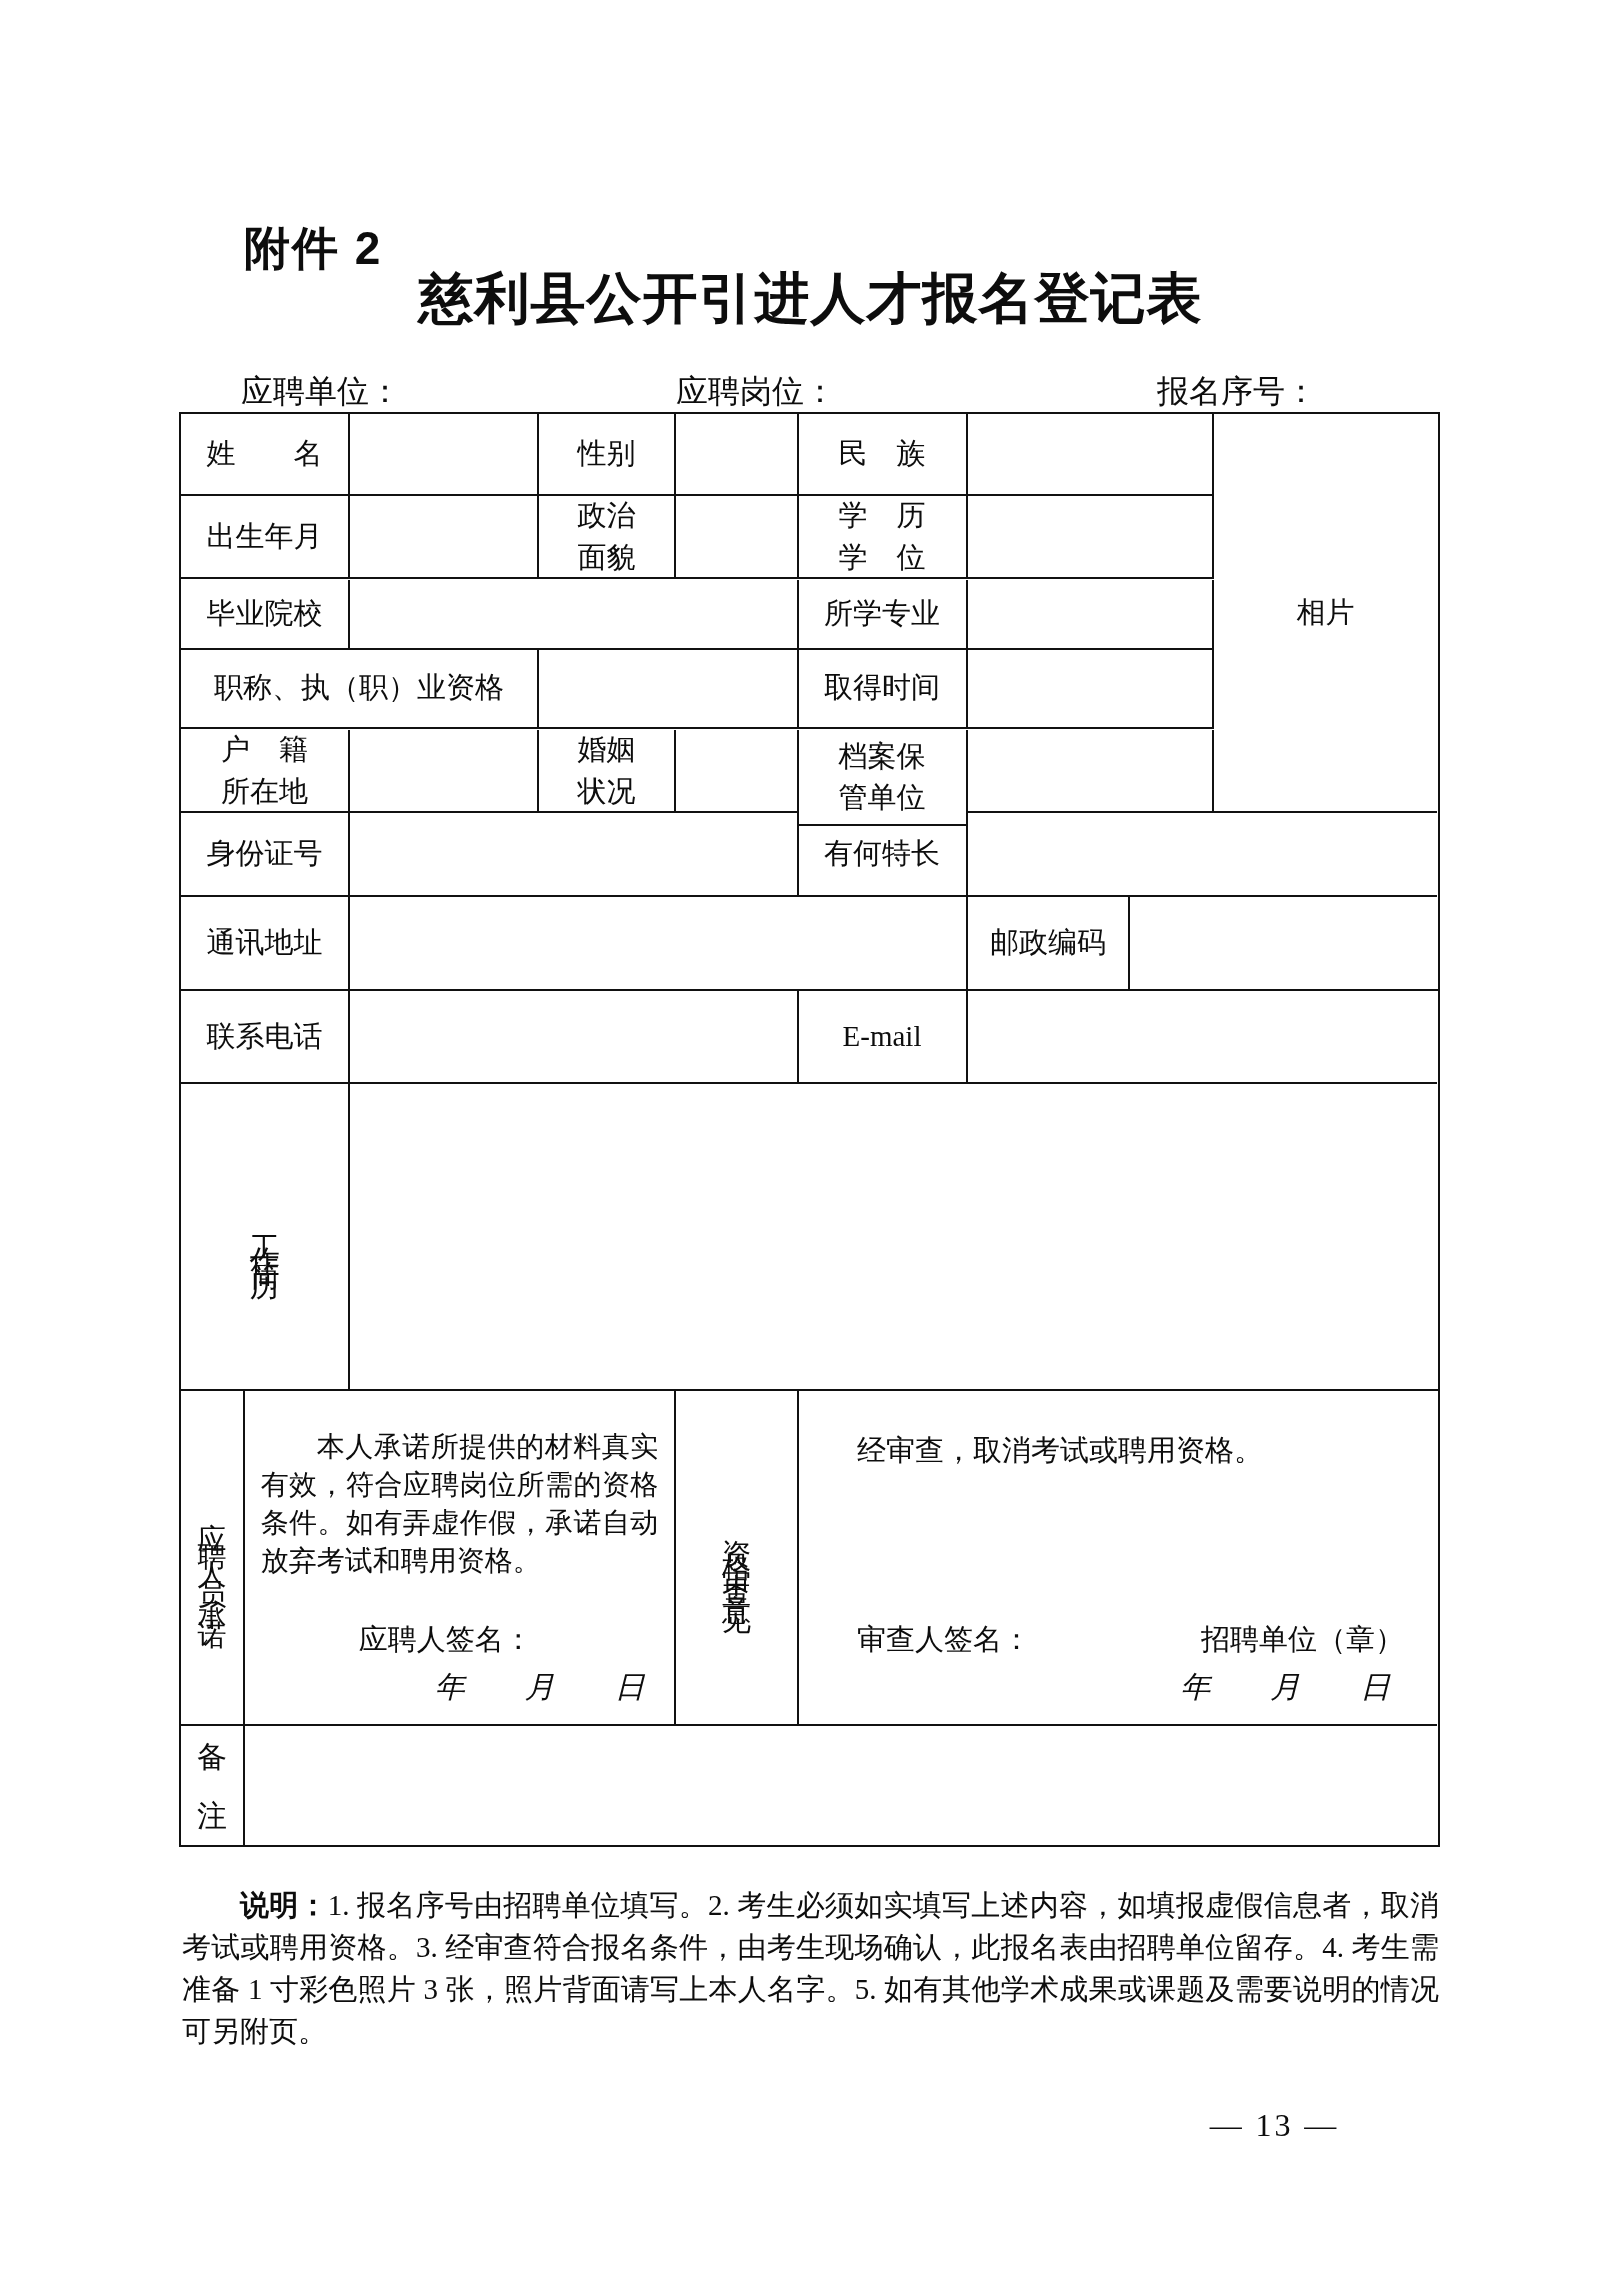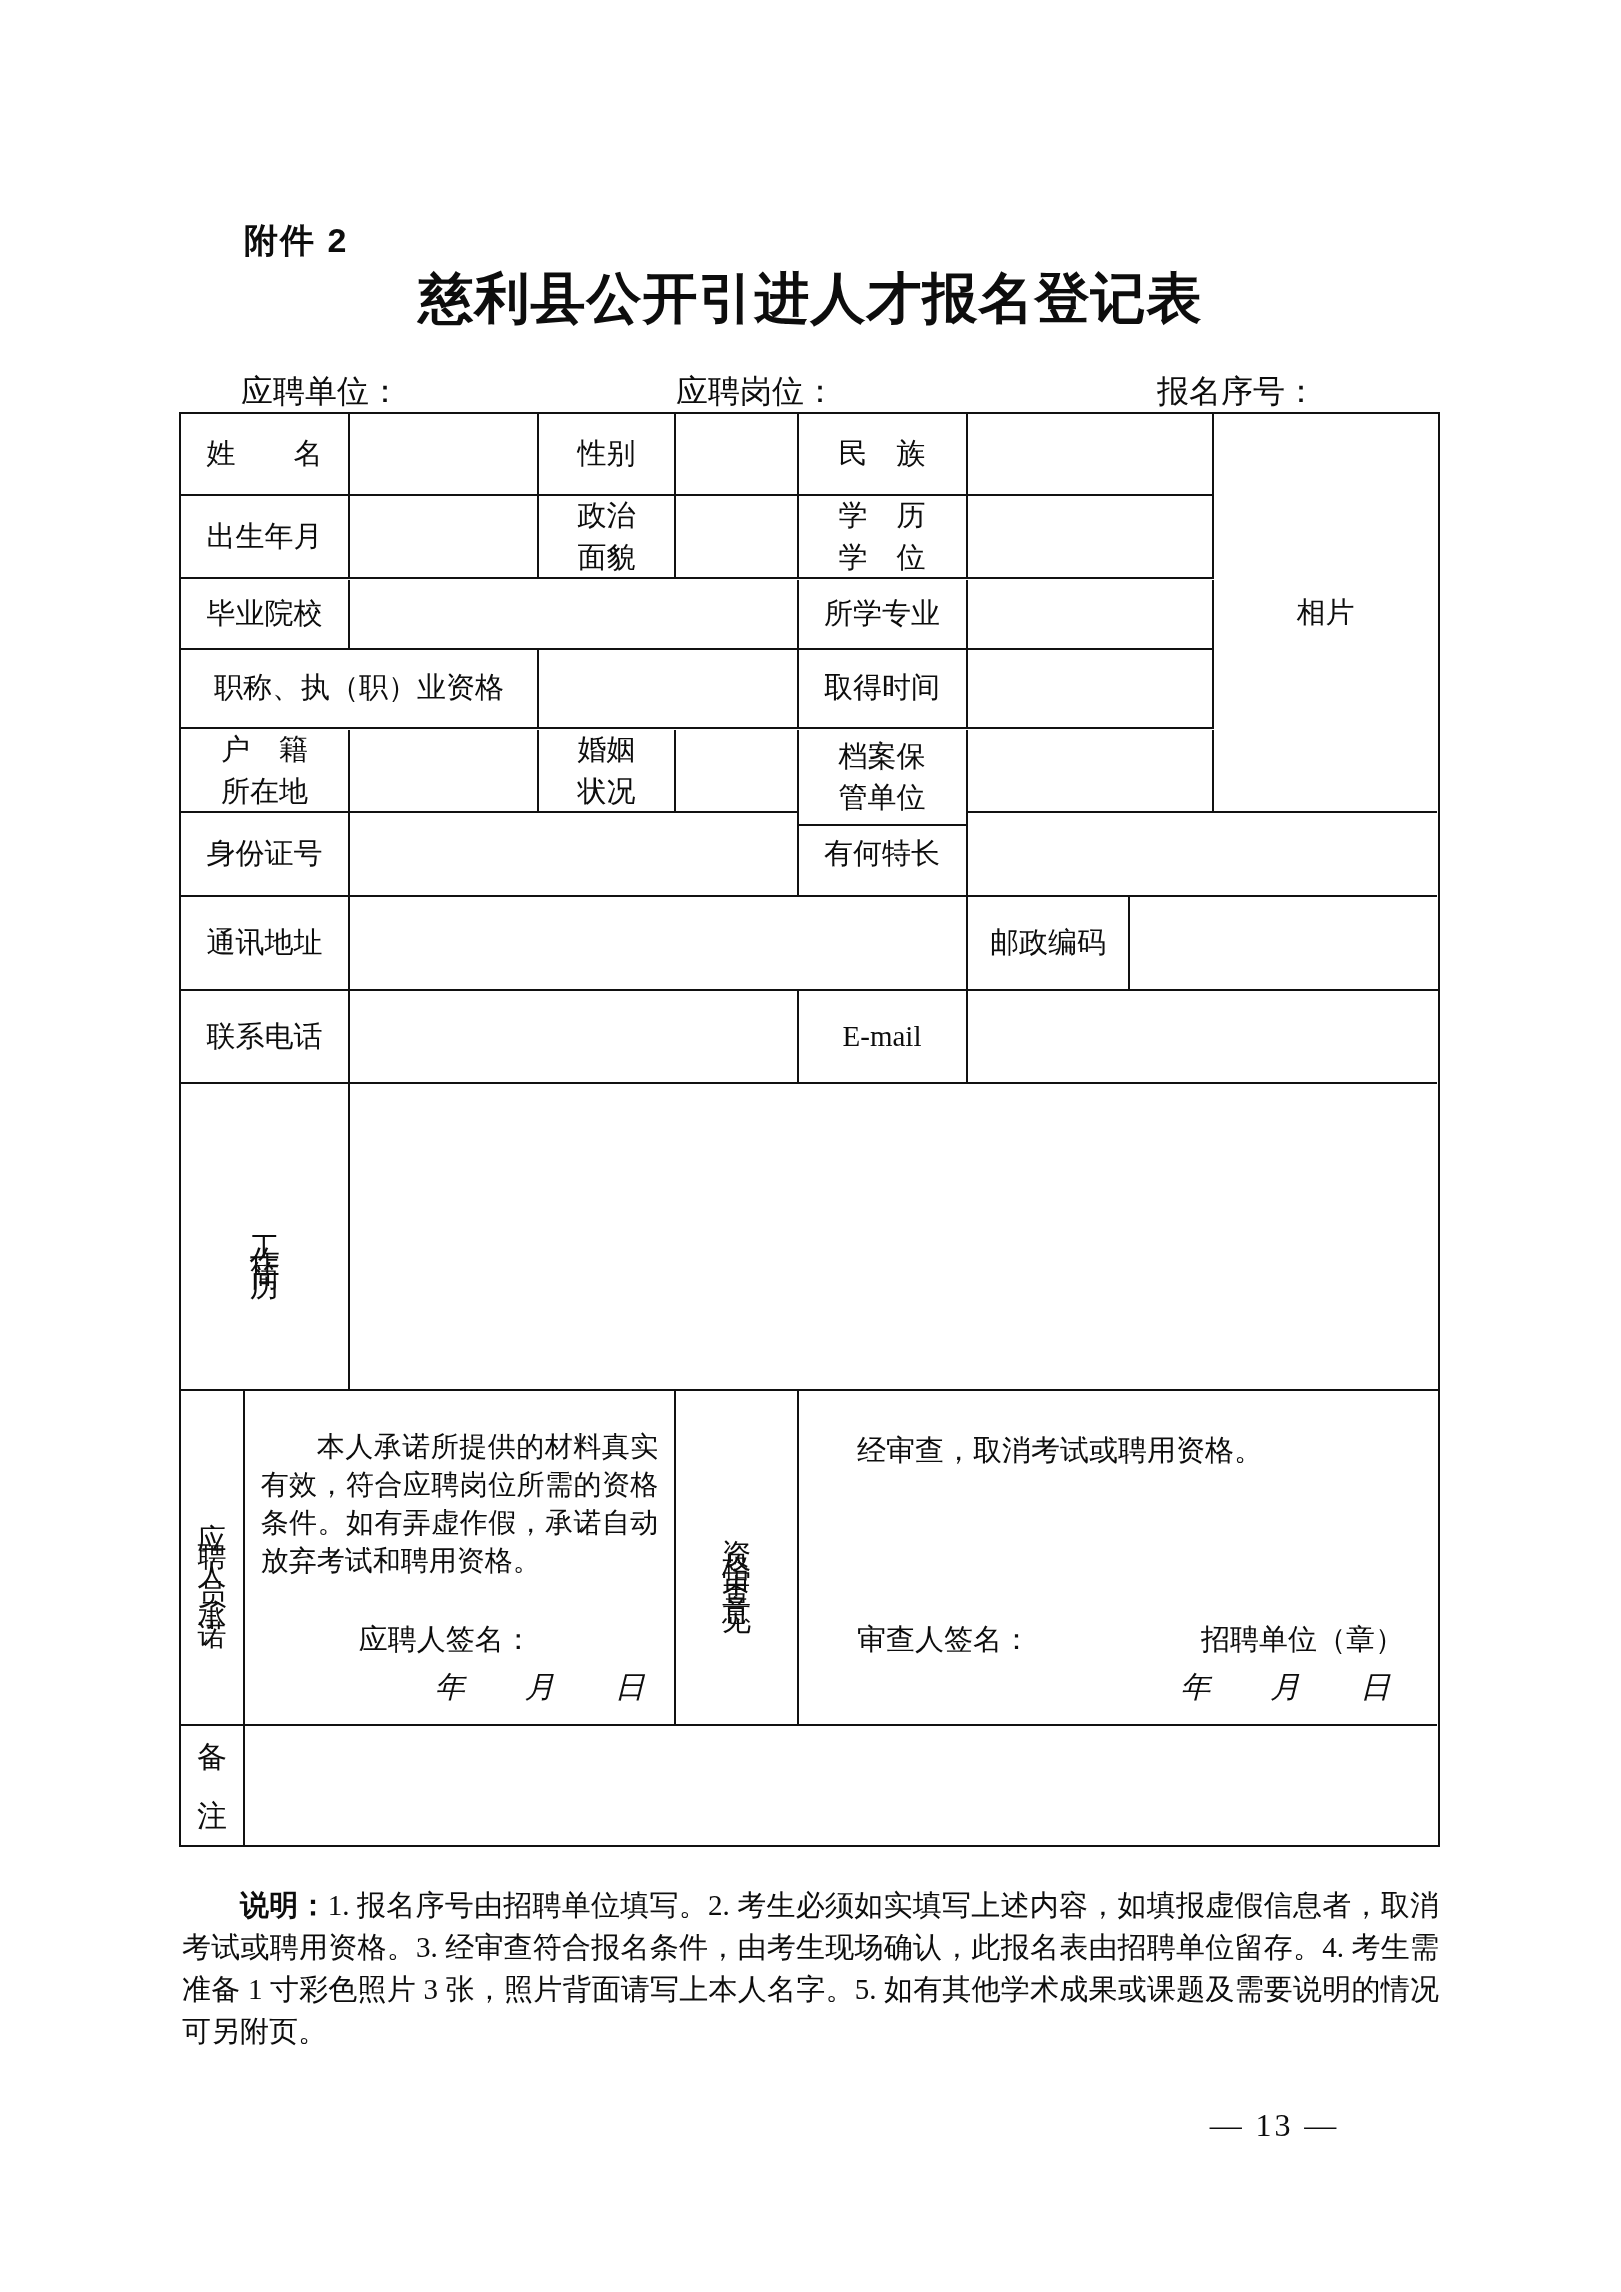--- a/index.html
+++ b/index.html
@@ -5,21 +5,21 @@
   html,body { margin:0; padding:0; background:#888; }
   .page {
     position:relative; width:1621px; height:2293px; margin:0 auto;
     background:#ffffff; color:#0d0d0d;
     font-family:"Liberation Serif", serif;
     overflow:hidden;
   }
   .attachment {
     position:absolute; left:244px; top:218px;
     font-family:"Liberation Sans", sans-serif;
-    font-weight:bold; font-size:34px; letter-spacing:2px;
+    font-weight:bold; font-size:46px; letter-spacing:2px;
   }
   .doc-title {
     position:absolute; left:182px; top:267px; width:1257px;
     text-align:center; font-size:55px; font-weight:bold;
     letter-spacing:1px; line-height:1.15;
   }
   .head-label { position:absolute; top:370px; font-size:32px; white-space:nowrap; }
   .hl-unit { left:241px; }
   .hl-pos  { left:676px; }
   .hl-serial { left:1157px; }

